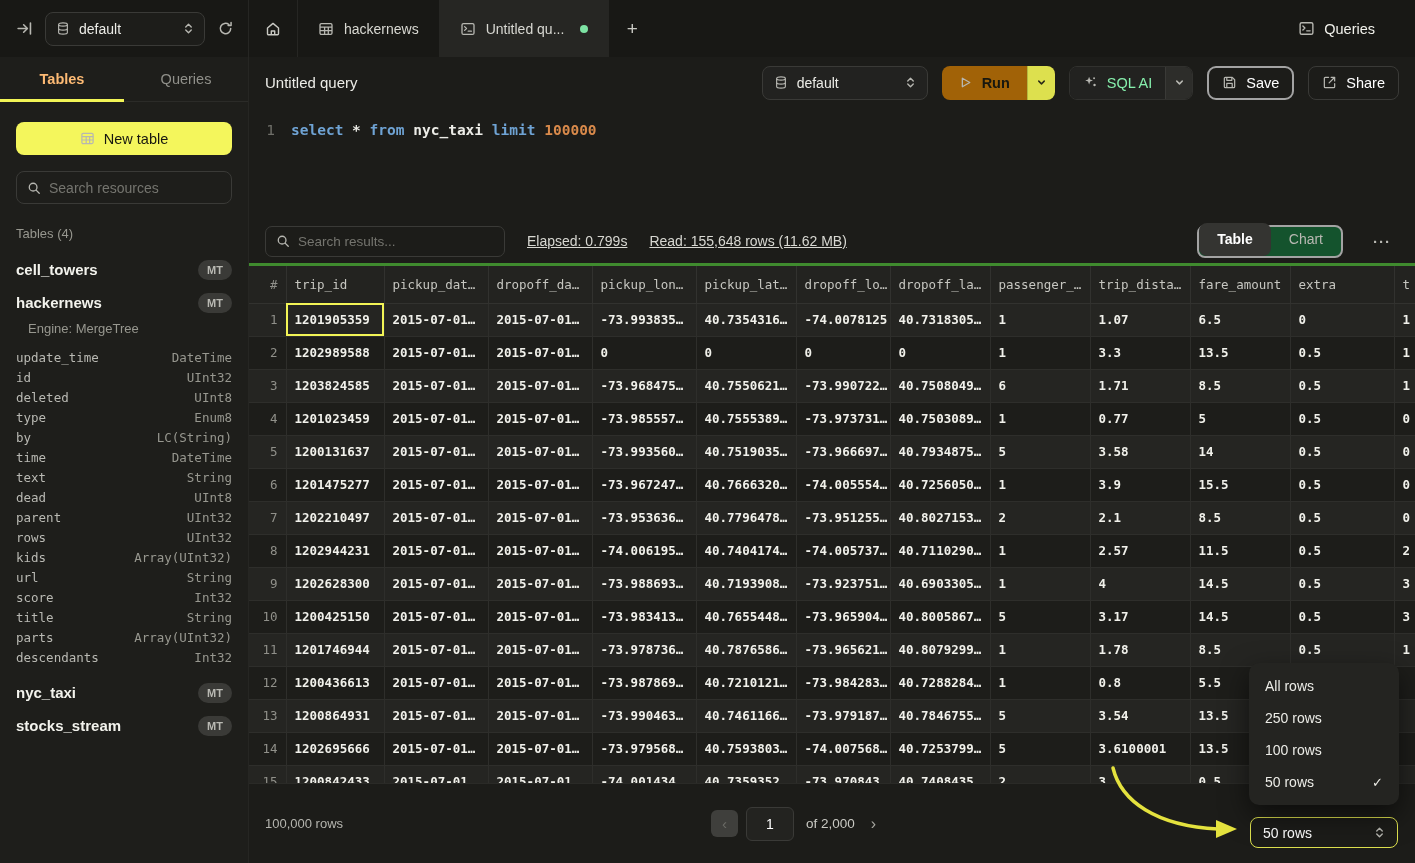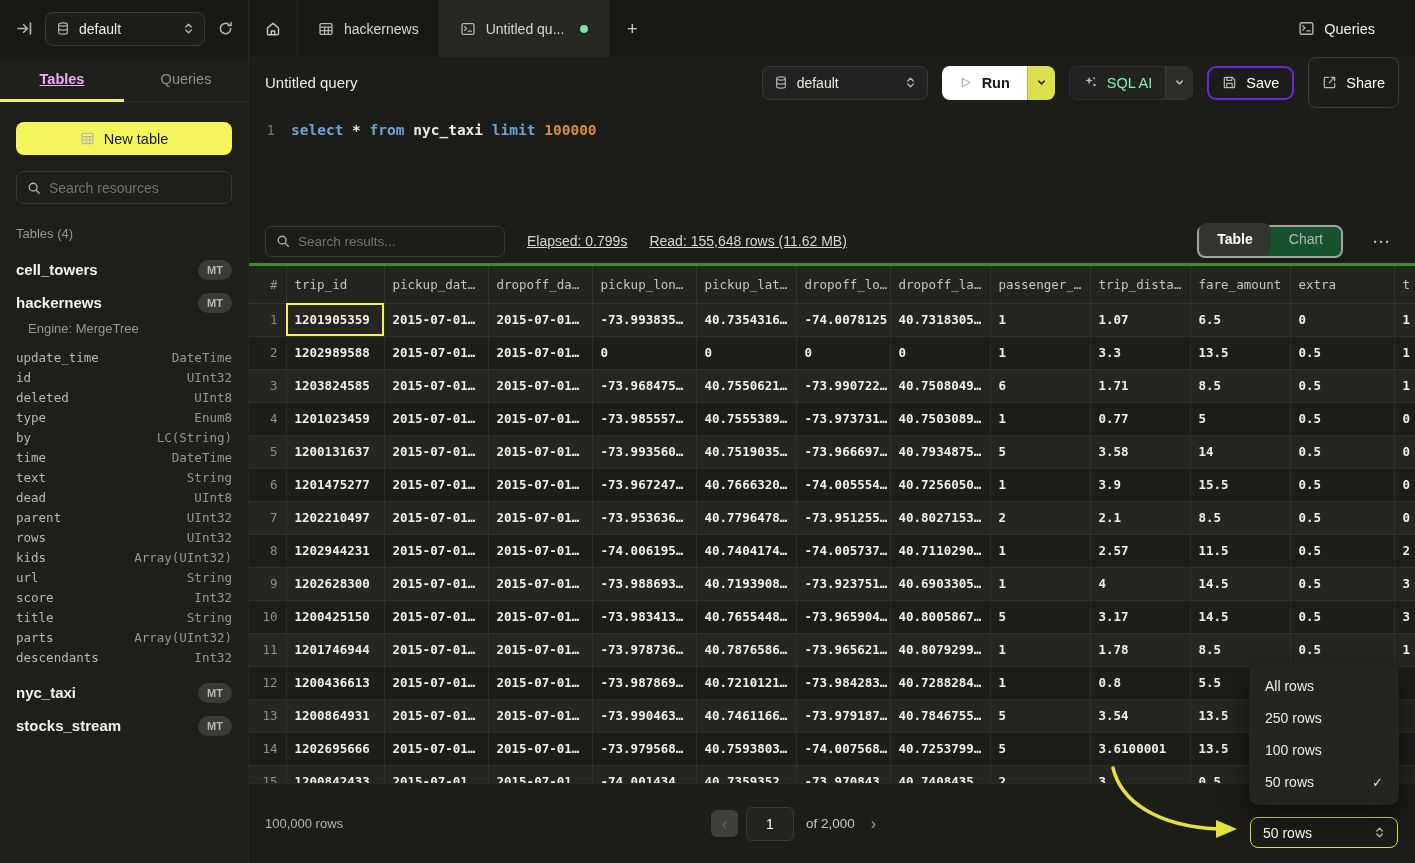--- a/index.html
+++ b/index.html
@@ -20,21 +20,21 @@
   .tab.active { background:#262623; }
   .green-dot { width:8px; height:8px; border-radius:50%; background:#7de2a3; margin-left:6px; }
   .tab-add { width:46px; display:flex; align-items:center; justify-content:center; color:#c9c9c3; font-size:19px; }
   .queries-btn { margin-left:auto; margin-right:40px; display:flex; align-items:center; gap:9px; font-size:14.5px; color:#f2f2ec; }
 
   
   .body { flex:1; display:flex; min-height:0; }
   .sidebar { width:249px; flex:none; background:#1e1e1b; border-right:1px solid #262623; display:flex; flex-direction:column; overflow:hidden; }
   .sidebar-tabs { height:45px; flex:none; display:flex; border-bottom:1px solid #2b2b28; }
   .sidebar-tab { flex:1; position:relative; display:flex; align-items:center; justify-content:center; font-size:14.5px; color:#90908a; cursor:pointer; }
-  .sidebar-tab.active { color:#f0abfc; font-weight:700;text-decoration:underline; }
+  .sidebar-tab.active { color:#fdba74; font-weight:700; }
   .sidebar-tab.active::after { content:""; position:absolute; left:0; right:0; bottom:-1px; height:3px; background:#f2f456; }
   .new-table-btn { margin:20px 16px 0; height:33px; flex:none; background:#f4f65c; border-radius:8px; display:flex; align-items:center; justify-content:center; gap:9px; color:#16160f; font-size:14.5px; font-weight:500; cursor:pointer; }
   .sidebar-search { margin:16px 16px 0; height:33px; flex:none; border:1px solid #3a3a37; border-radius:8px; display:flex; align-items:center; gap:8px; padding:0 10px; color:#75756f; }
   .sidebar-search input { flex:1; background:transparent; border:none; outline:none; color:#c9c9c3; font-size:14px; font-family:"Liberation Sans",sans-serif; }
   .sidebar-search input::placeholder { color:#75756f; }
   .sidebar-list { padding:22px 16px 0; overflow:hidden; }
   .section-label { color:#97978f; font-size:13px; margin-bottom:12px; }
   .table-item { display:flex; align-items:center; justify-content:space-between; height:33px; color:#f2f2ec; font-size:15px; font-weight:700; cursor:pointer; }
   .badge-mt { background:#3a3a37; color:#b9b9b3; font-size:11px; font-weight:700; padding:4px 9px; border-radius:11px; }
   .engine-line { color:#97978f; font-size:13px; margin:2px 12px 12px; }
@@ -44,27 +44,27 @@
   .schema-gap { height:8px; }
 
   
   .main { flex:1; min-width:0; display:flex; flex-direction:column; background:#1c1c19; }
   .toolbar { height:51px; flex:none; display:flex; align-items:center; padding:0 16px; gap:14px; }
   .toolbar-title { font-size:15px; color:#ecece7; }
   .toolbar-right { margin-left:auto; display:flex; align-items:center; gap:14px; }
   .db-select { width:166px; height:34px; border:1px solid #3a3a37; background:#222220; border-radius:8px; display:flex; align-items:center; gap:9px; padding:0 11px; font-size:14px; cursor:pointer; }
   .db-select .grow { flex:1; }
   .run-btn { display:flex; height:34px; border-radius:8px; overflow:hidden; cursor:pointer; }
-  .run-main { background:#ffffff; color:#17170f; display:flex; align-items:center; gap:10px; padding:0 17px; font-size:14.5px; font-weight:600; }
+  .run-main { background:#a16207; color:#17170f; display:flex; align-items:center; gap:10px; padding:0 17px; font-size:14.5px; font-weight:600; }
   .run-caret { width:28px; background:#dde04e; color:#2b2b18; display:flex; align-items:center; justify-content:center; border-left:1px solid rgba(0,0,0,.18); }
   .sqlai-btn { display:flex; height:34px; border-radius:8px; overflow:hidden; border:1px solid #31312e; cursor:pointer; }
   .sqlai-main { background:#222220; display:flex; align-items:center; gap:9px; padding:0 13px; font-size:14.5px; color:#86efac; }
   .sqlai-caret { width:27px; background:#2d2d2a; color:#b7b7b1; display:flex; align-items:center; justify-content:center; border-left:1px solid #3a3a37; }
-  .save-btn { height:34px; border:2px solid #6d28d9; border-radius:9px; background:transparent; display:flex; align-items:center; gap:9px; padding:0 13px; font-size:14.5px; color:#ffffff; cursor:pointer; }
-  .share-btn { height:51px; border:1px solid #3a3a37; border-radius:8px; background:transparent; display:flex; align-items:center; gap:9px; padding:0 13px; font-size:14.5px; color:#ffffff; cursor:pointer; }
+  .save-btn { height:34px; border:2px solid #a3a3a3; border-radius:9px; background:transparent; display:flex; align-items:center; gap:9px; padding:0 13px; font-size:14.5px; color:#ffffff; cursor:pointer; }
+  .share-btn { height:34px; border:1px solid #3a3a37; border-radius:8px; background:transparent; display:flex; align-items:center; gap:9px; padding:0 13px; font-size:14.5px; color:#ffffff; cursor:pointer; }
 
   .editor { height:117px; flex:none; padding-top:11px; font-family:"DejaVu Sans Mono",monospace; font-size:14.5px; cursor:text; }
   .editor-line { display:flex; line-height:22px; }
   .line-no { width:42px; text-align:right; padding-right:16px; color:#6f6f69; }
   .code { white-space:pre; font-weight:700; color:#ecece7; }
   .tok-keyword { color:#6fa3d4; }
   .tok-plain { color:#ecece7; }
   .tok-number { color:#d98a4b; }
 
   .results-header { height:38px; flex:none; display:flex; align-items:center; padding:0 16px 6px; gap:22px; }

